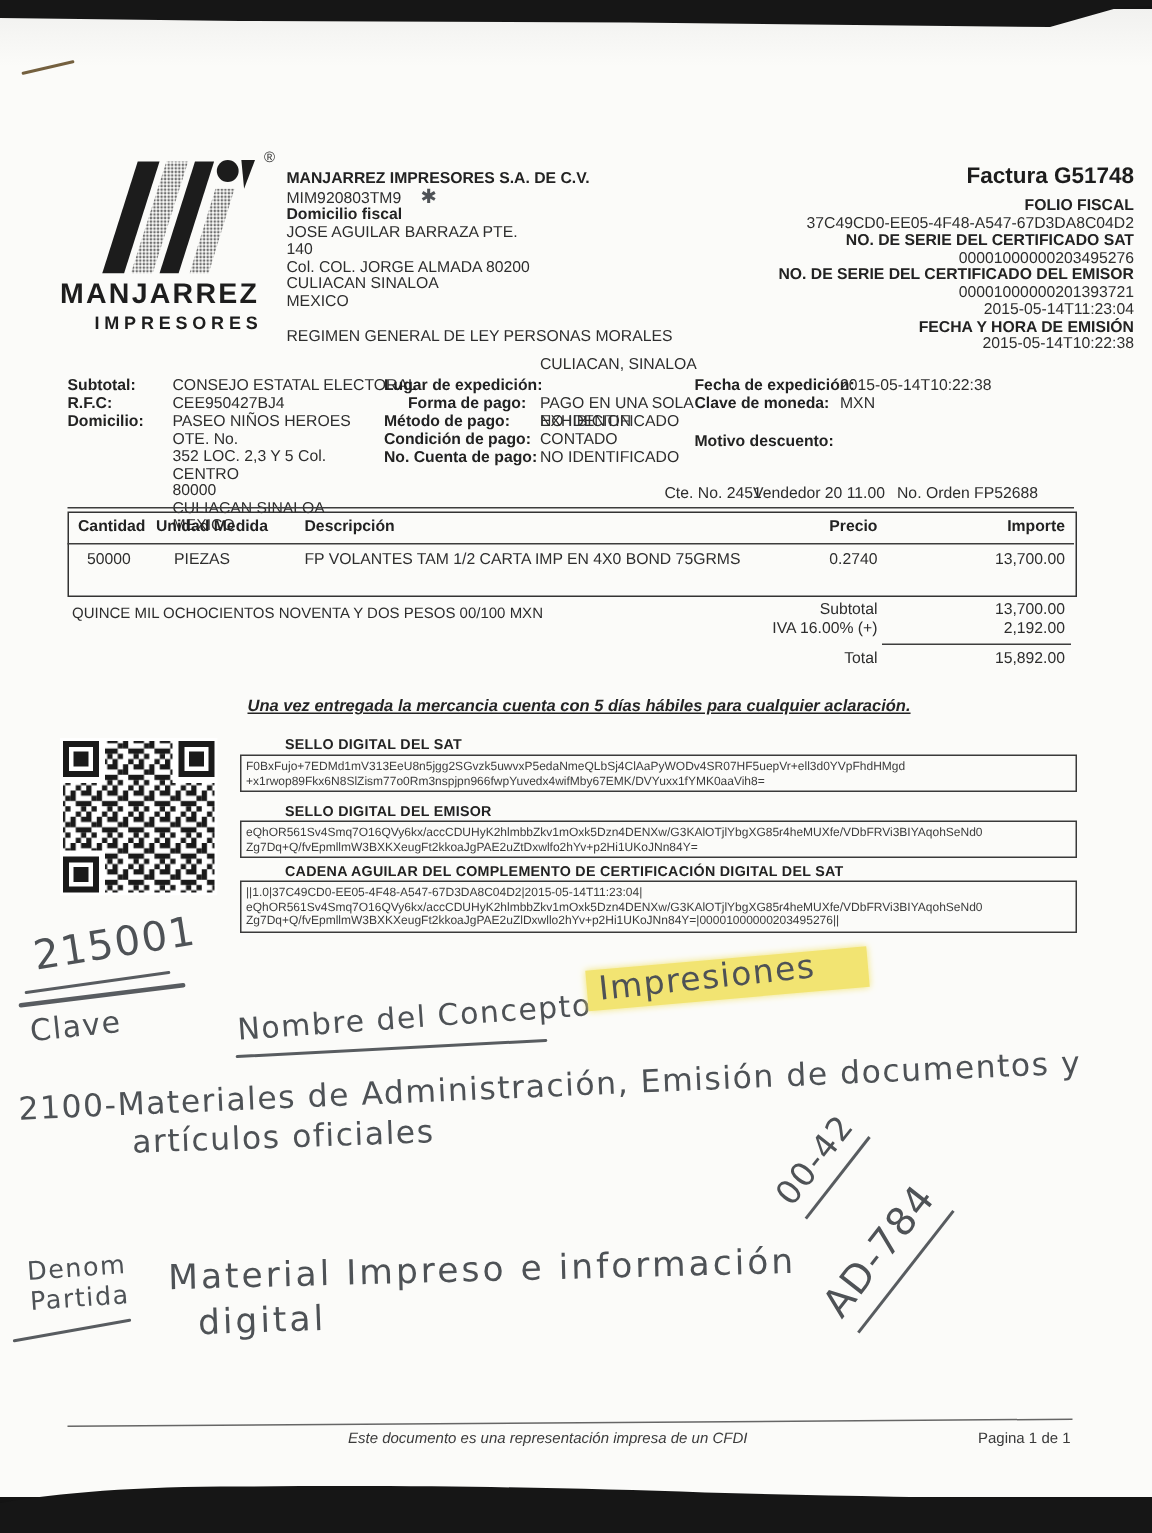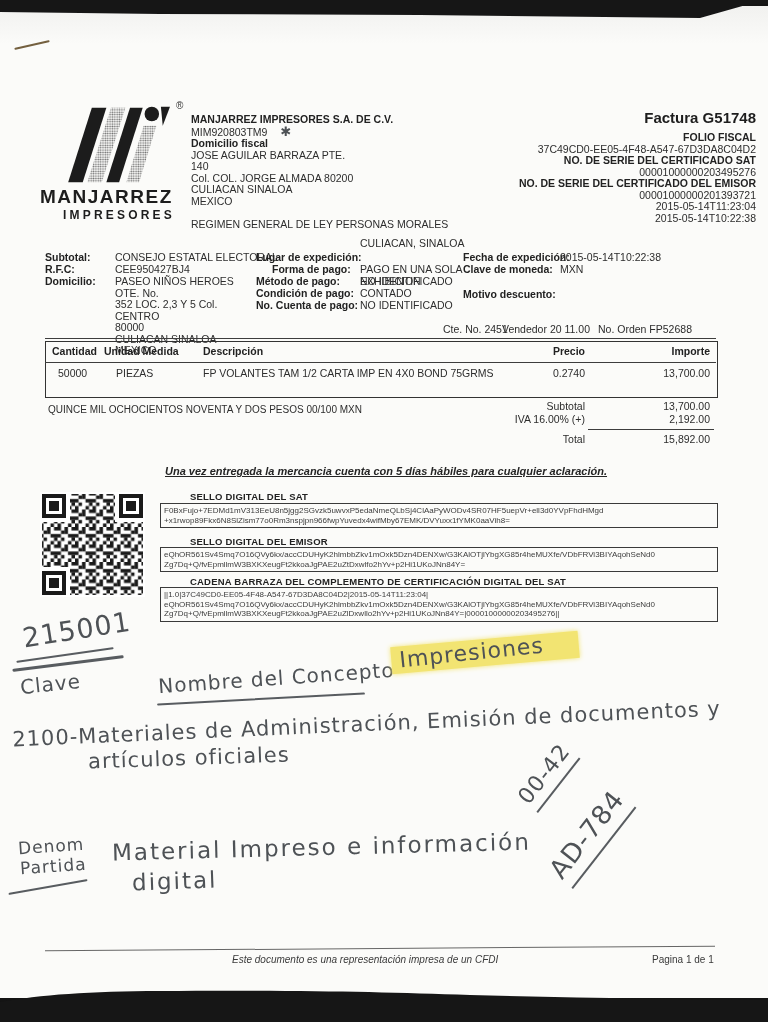--- a/index.html
+++ b/index.html
@@ -70,20 +70,21 @@
 
     <div class="abs print r" style="right:12px;top:103px;width:330px;">
       <div style="font-size:15px;font-weight:bold;color:#1d1d1d;margin-bottom:6px;">Factura G51748</div>
       <div class="small lbl">FOLIO FISCAL</div>
       <div class="small">37C49CD0-EE05-4F48-A547-67D3DA8C04D2</div>
       <div class="small lbl">NO. DE SERIE DEL CERTIFICADO SAT</div>
       <div class="small">00001000000203495276</div>
       <div class="small lbl">NO. DE SERIE DEL CERTIFICADO DEL EMISOR</div>
       <div class="small">00001000000201393721</div>
       <div class="small">2015-05-14T11:23:04</div>
+      <div class="small lbl">FECHA Y HORA DE EMISIÓN</div>
       <div class="small">2015-05-14T10:22:38</div>
     </div>
 
     <div>
       <div class="abs small lbl" style="left:45px;top:246px;">Subtotal:</div>
       <div class="abs small print" style="left:115px;top:246px;">CONSEJO ESTATAL ELECTORAL</div>
       <div class="abs small lbl" style="left:45px;top:258px;">R.F.C:</div>
       <div class="abs small print" style="left:115px;top:258px;">CEE950427BJ4</div>
       <div class="abs small lbl" style="left:45px;top:270px;">Domicilio:</div>
       <div class="abs small print pre" style="left:115px;top:270px;width:140px;">PASEO NIÑOS HEROES  OTE. No.
@@ -181,21 +182,21 @@
         <rect x="9" y="86" width="10" height="10" fill="#1a1a1a"></rect>
     </svg>
 
     <div>
       <div class="abs sealtitle" style="left:160px;top:485px;">SELLO DIGITAL DEL SAT</div>
       <div class="abs sealbox" style="left:160px;top:497px;width:550px;">F0BxFujo+7EDMd1mV313EeU8n5jgg2SGvzk5uwvxP5edaNmeQLbSj4ClAaPyWODv4SR07HF5uepVr+ell3d0YVpFhdHMgd
 +x1rwop89Fkx6N8SlZism77o0Rm3nspjpn966fwpYuvedx4wifMby67EMK/DVYuxx1fYMK0aaVih8=</div>
       <div class="abs sealtitle" style="left:160px;top:530px;">SELLO DIGITAL DEL EMISOR</div>
       <div class="abs sealbox" style="left:160px;top:541px;width:550px;">eQhOR561Sv4Smq7O16QVy6kx/accCDUHyK2hlmbbZkv1mOxk5Dzn4DENXw/G3KAlOTjlYbgXG85r4heMUXfe/VDbFRVi3BIYAqohSeNd0
 Zg7Dq+Q/fvEpmllmW3BXKXeugFt2kkoaJgPAE2uZtDxwlfo2hYv+p2Hi1UKoJNn84Y=</div>
-      <div class="abs sealtitle" style="left:160px;top:570px;">CADENA BARRAZA DEL COMPLEMENTO DE CERTIFICACIÓN DIGITAL DEL SAT</div>
+      <div class="abs sealtitle" style="left:160px;top:570px;">CADENA AGUILAR DEL COMPLEMENTO DE CERTIFICACIÓN DIGITAL DEL SAT</div>
       <div class="abs sealbox" style="left:160px;top:581px;width:550px;">||1.0|37C49CD0-EE05-4F48-A547-67D3DA8C04D2|2015-05-14T11:23:04|
 eQhOR561Sv4Smq7O16QVy6kx/accCDUHyK2hlmbbZkv1mOxk5Dzn4DENXw/G3KAlOTjlYbgXG85r4heMUXfe/VDbFRVi3BIYAqohSeNd0
 Zg7Dq+Q/fvEpmllmW3BXKXeugFt2kkoaJgPAE2uZlDxwllo2hYv+p2Hi1UKoJNn84Y=|00001000000203495276||</div>
     </div>
 
     <div>
       <div class="hw" style="left:22px;top:608px;font-size:27px;transform:rotate(-9deg);">215001</div>
       <div class="hwline" style="left:16px;top:648px;width:98px;height:2px;transform:rotate(-8deg);"></div>
       <div class="hwline" style="left:12px;top:656px;width:112px;height:2.5px;transform:rotate(-7deg);"></div>
       <div class="hw" style="left:20px;top:666px;font-size:20px;transform:rotate(-6deg);">Clave</div>

